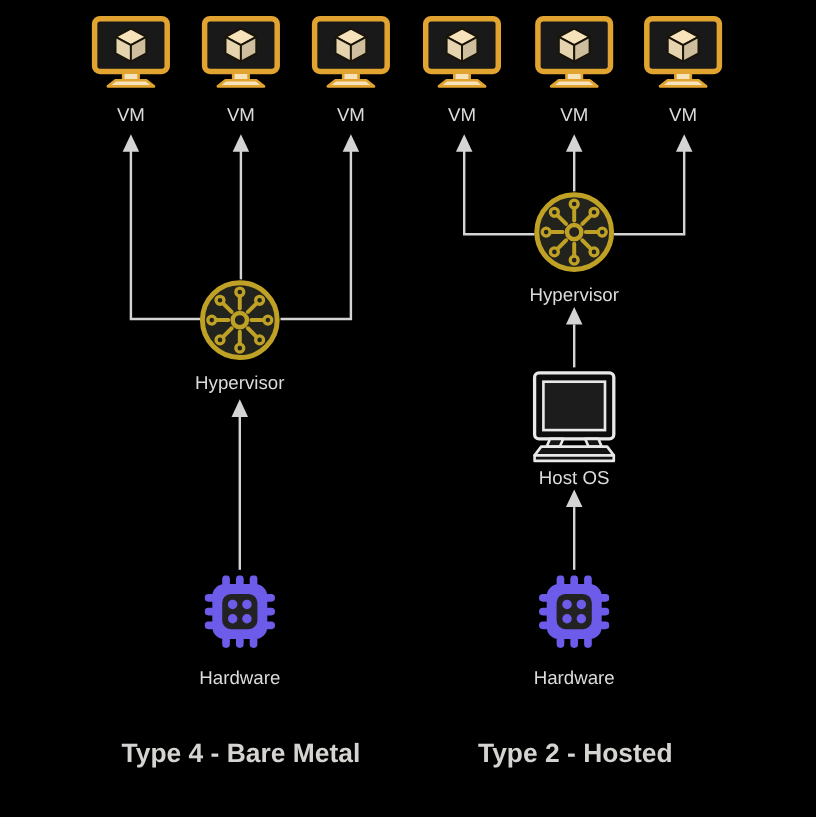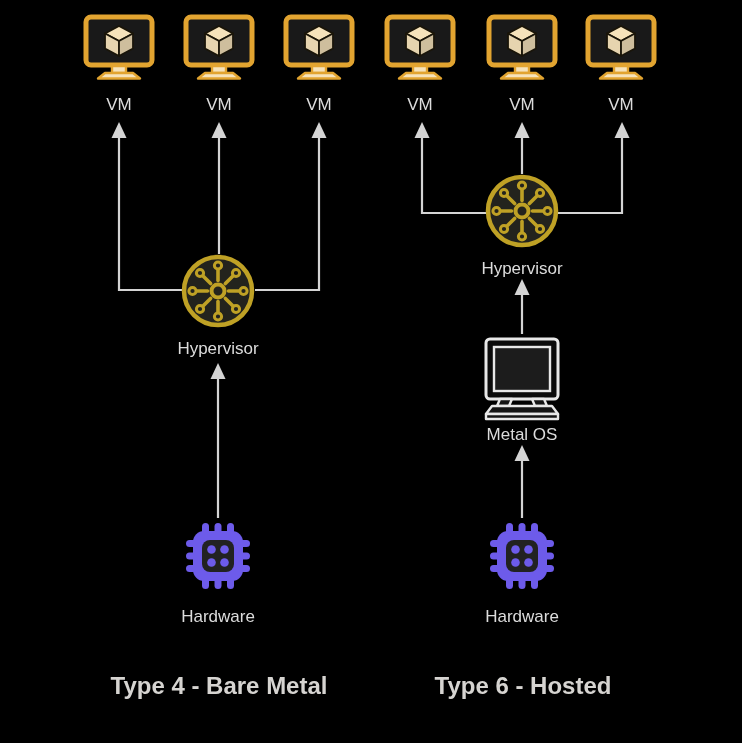--- a/index.html
+++ b/index.html
@@ -164,27 +164,27 @@
   <div class="label" style="left:218px;top:339px">Hypervisor</div>
 
   <svg class="icon" style="left:485px;top:174px" width="74" height="74">
       <use href="#sym-hyp"></use>
     </svg>
   <div class="label" style="left:522px;top:259px">Hypervisor</div>
 
   <svg class="icon" style="left:483px;top:336px" width="78" height="86">
       <use href="#sym-host"></use>
     </svg>
-  <div class="label" style="left:522px;top:425px">Metal OS</div>
+  <div class="label" style="left:522px;top:425px">Host OS</div>
 
   <svg class="icon" style="left:186px;top:523px" width="64" height="66">
       <use href="#sym-chip"></use>
     </svg>
   <svg class="icon" style="left:490px;top:523px" width="64" height="66">
       <use href="#sym-chip"></use>
     </svg>
   <div class="label" style="left:218px;top:607px">Hardware</div>
   <div class="label" style="left:522px;top:607px">Hardware</div>
 
   <div class="title" style="left:219px;top:672px">Type 4 - Bare Metal</div>
-  <div class="title" style="left:523px;top:672px">Type 6 - Hosted</div>
+  <div class="title" style="left:523px;top:672px">Type 2 - Hosted</div>
 
 </div>
 
 </body></html>

